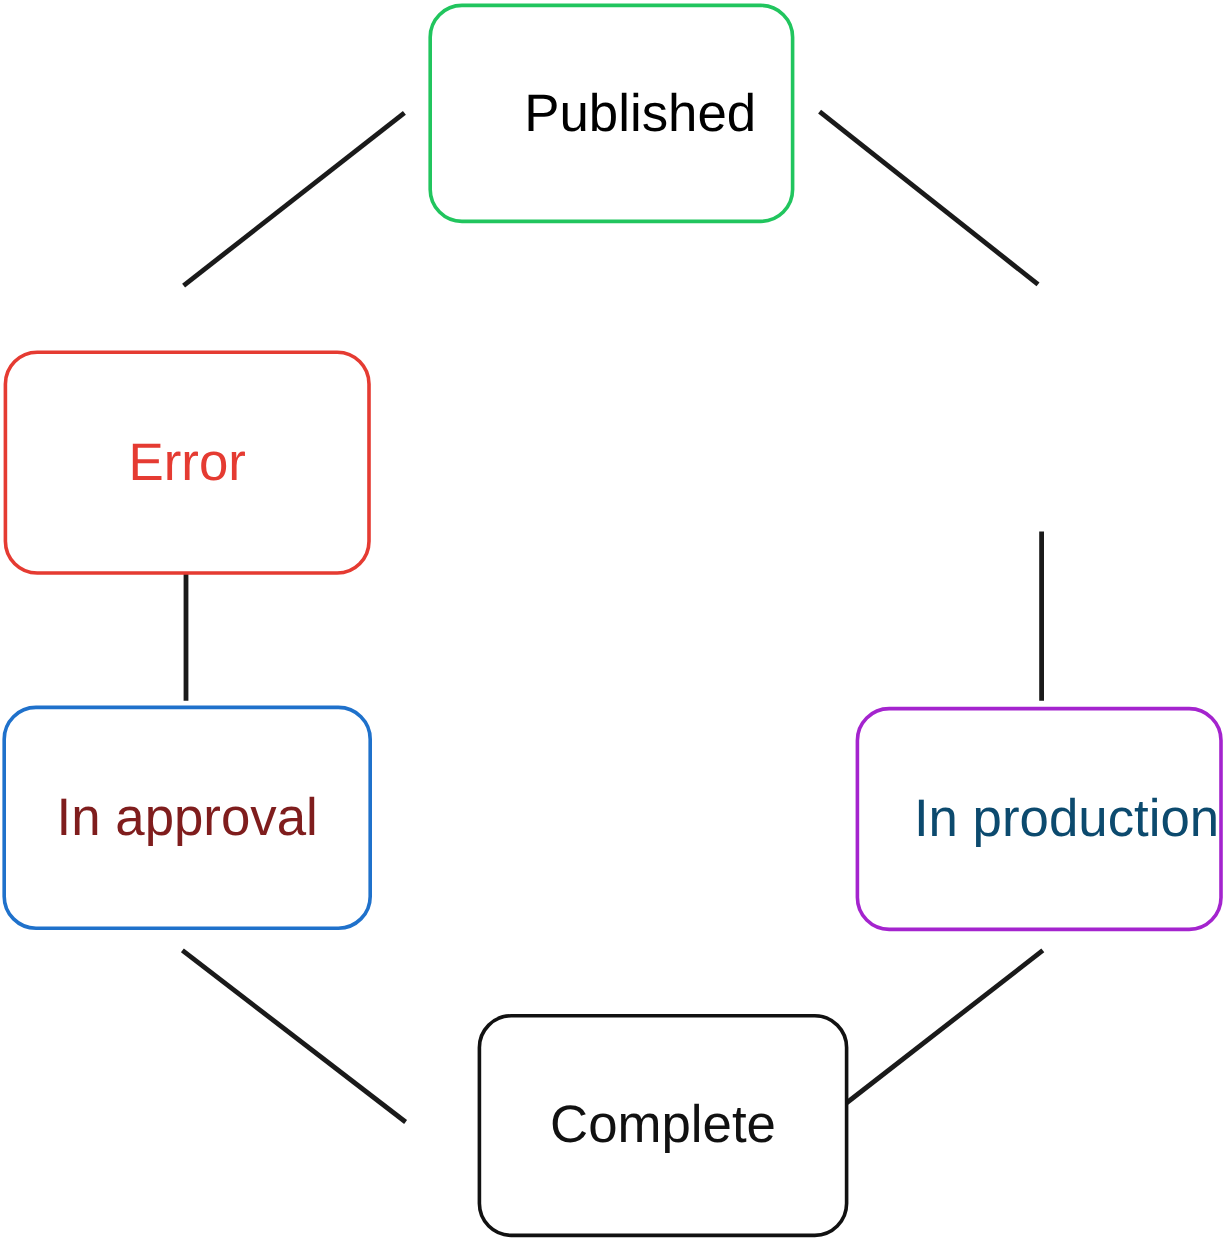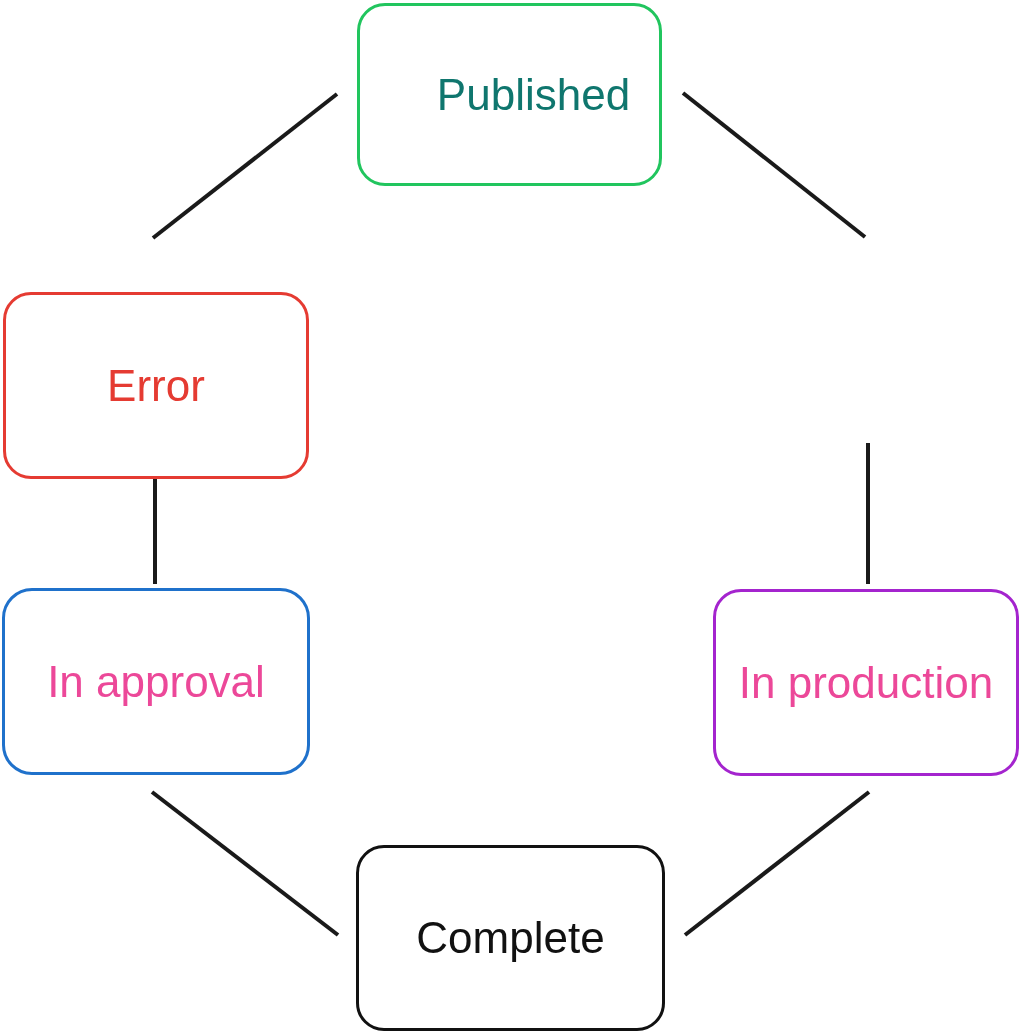--- a/index.html
+++ b/index.html
@@ -53,34 +53,34 @@
 
   <svg class="edges-layer" viewBox="0 0 1024 1035" xmlns="http://www.w3.org/2000/svg">
     <line x1="153" y1="238" x2="337" y2="94" stroke="#1a1a1a" stroke-width="4"></line>
     <line x1="683" y1="93" x2="865" y2="237" stroke="#1a1a1a" stroke-width="4"></line>
     <line x1="868" y1="443" x2="868" y2="584" stroke="#1a1a1a" stroke-width="4"></line>
     <line x1="869" y1="792" x2="685" y2="935" stroke="#1a1a1a" stroke-width="4"></line>
     <line x1="338" y1="935" x2="152" y2="792" stroke="#1a1a1a" stroke-width="4"></line>
     <line x1="155" y1="443" x2="155" y2="584" stroke="#1a1a1a" stroke-width="4"></line>
   </svg>
 
-  <div class="node node-published" style="border-color: rgb(33, 197, 94); color: #0f766e; padding-left: 48px;">
+  <div class="node node-published" style="border-color: rgb(33, 197, 94); color: #000000; padding-left: 48px;">
     <span>Published</span>
   </div>
 
 
-  <div class="node node-in-production" style="border-color: rgb(164, 36, 206); color: #ec4899;">
+  <div class="node node-in-production" style="border-color: rgb(164, 36, 206); color: #0c4a6e; justify-content: flex-end;">
     <span>In production</span>
   </div>
 
-  <div class="node node-complete" style="border-color: rgb(17, 17, 17); color: rgb(17, 17, 17);">
+  <div class="node node-complete" style="border-color: rgb(17, 17, 17); color: rgb(17, 17, 17); margin-left: 42px;">
     <span>Complete</span>
   </div>
 
-  <div class="node node-in-approval" style="border-color: rgb(31, 113, 203); color: #ec4899; border-radius: 30px;">
+  <div class="node node-in-approval" style="border-color: rgb(31, 113, 203); color: #7f1d1d;">
     <span>In approval</span>
   </div>
 
   <div class="node node-error" style="border-color: rgb(229, 59, 50); color: rgb(229, 59, 50); margin-top: 38px;">
     <span>Error</span>
   </div>
 
 </div>
 
 </body></html>

